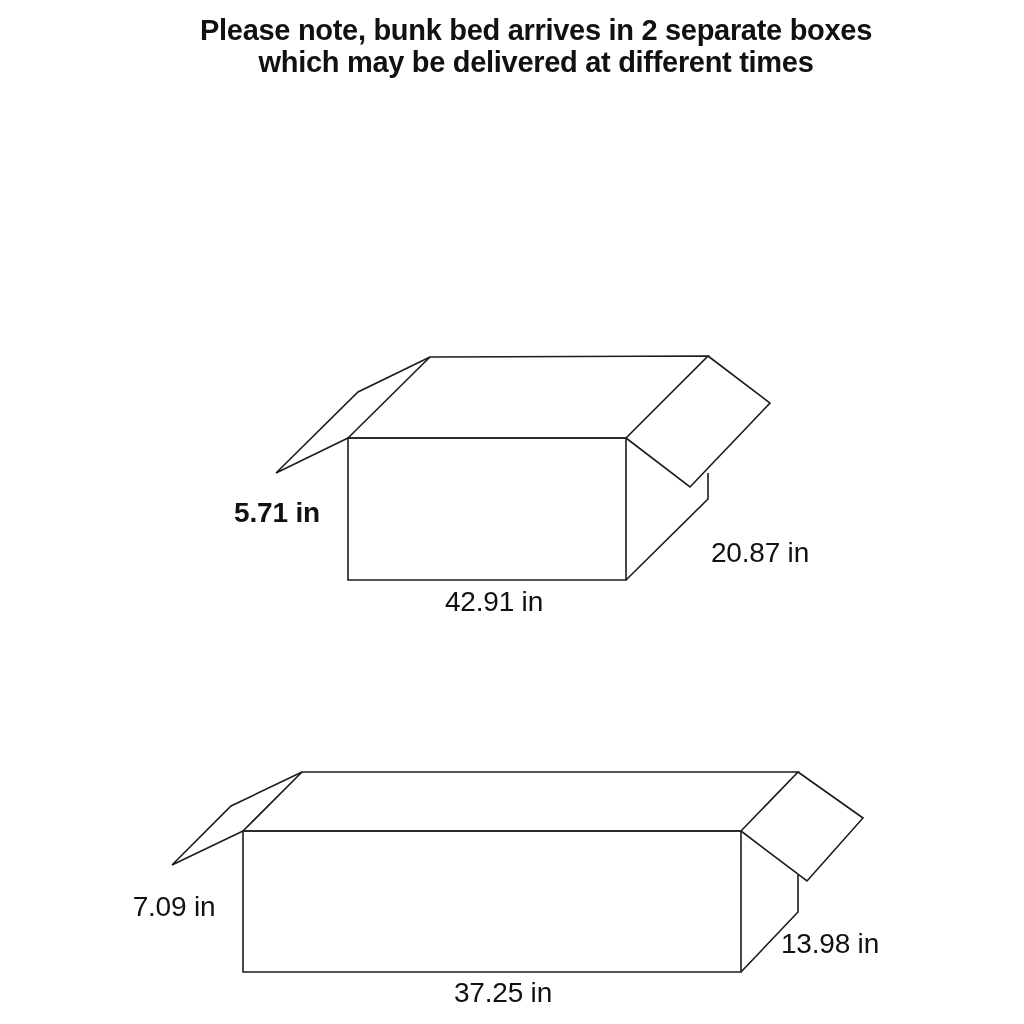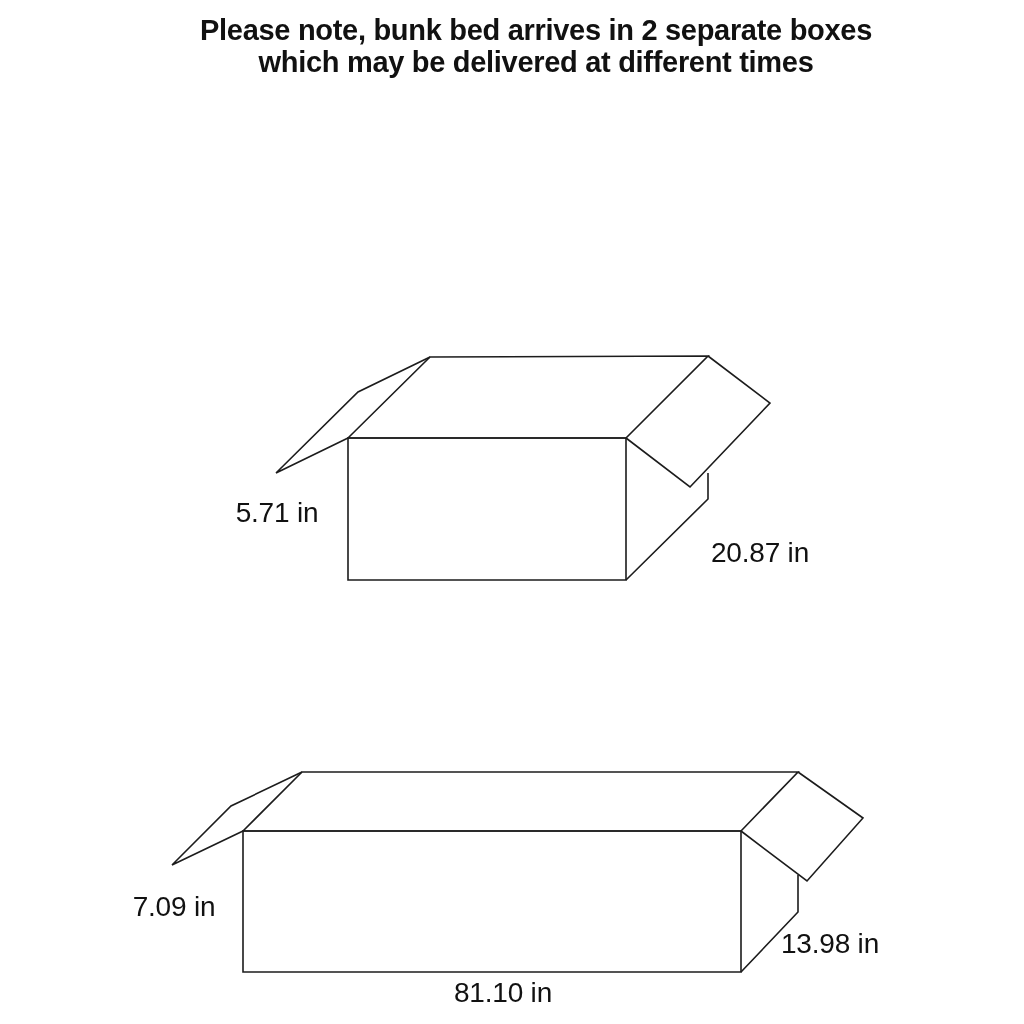--- a/index.html
+++ b/index.html
@@ -49,21 +49,21 @@
     height: 34px;
     line-height: 34px;
     text-align: center;
     font-size: 28px;
     font-weight: 400;
     letter-spacing: -0.2px;
     color: #111111;
     white-space: nowrap;
   }
   
-  .lbl-b1-height { left: 187px; top: 496px; }
+  .lbl-b1-height { left: 187px; top: 496px; font-weight: bold; }
   .lbl-b1-width  { left: 404px; top: 585px; }
   .lbl-b1-depth  { left: 670px; top: 536px; }
   .lbl-b2-height { left:  84px; top: 890px; }
   .lbl-b2-width  { left: 413px; top: 976px; }
   .lbl-b2-depth  { left: 740px; top: 927px; }
 </style>
 </head>
 <body>
 
 <div class="page">
@@ -86,19 +86,20 @@
     <g>
       <path d="M243,831 H741 V972 H243 Z"></path>
       <path d="M243,831 L302,772 L798,772 L741,831 Z"></path>
       <path d="M243,831 L172,865 L231,806 L302,772"></path>
       <path d="M741,831 L807,881 L863,818 L798,772"></path>
       <path d="M741,972 L798,912 L798,875"></path>
     </g>
   </svg>
 
   <div class="dim-label lbl-b1-height">5.71 in</div>
+  <div class="dim-label lbl-b1-width">42.91 in</div>
   <div class="dim-label lbl-b1-depth">20.87 in</div>
 
   <div class="dim-label lbl-b2-height">7.09 in</div>
-  <div class="dim-label lbl-b2-width">81.10 in</div>
+  <div class="dim-label lbl-b2-width">37.25 in</div>
   <div class="dim-label lbl-b2-depth">13.98 in</div>
 
 </div>
 
 </body></html>

